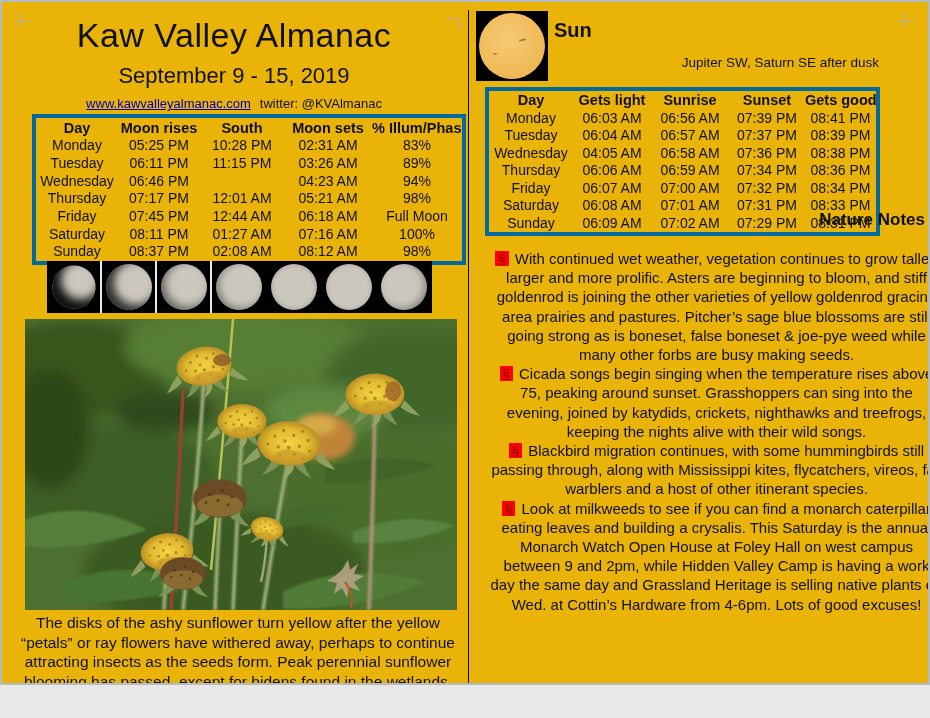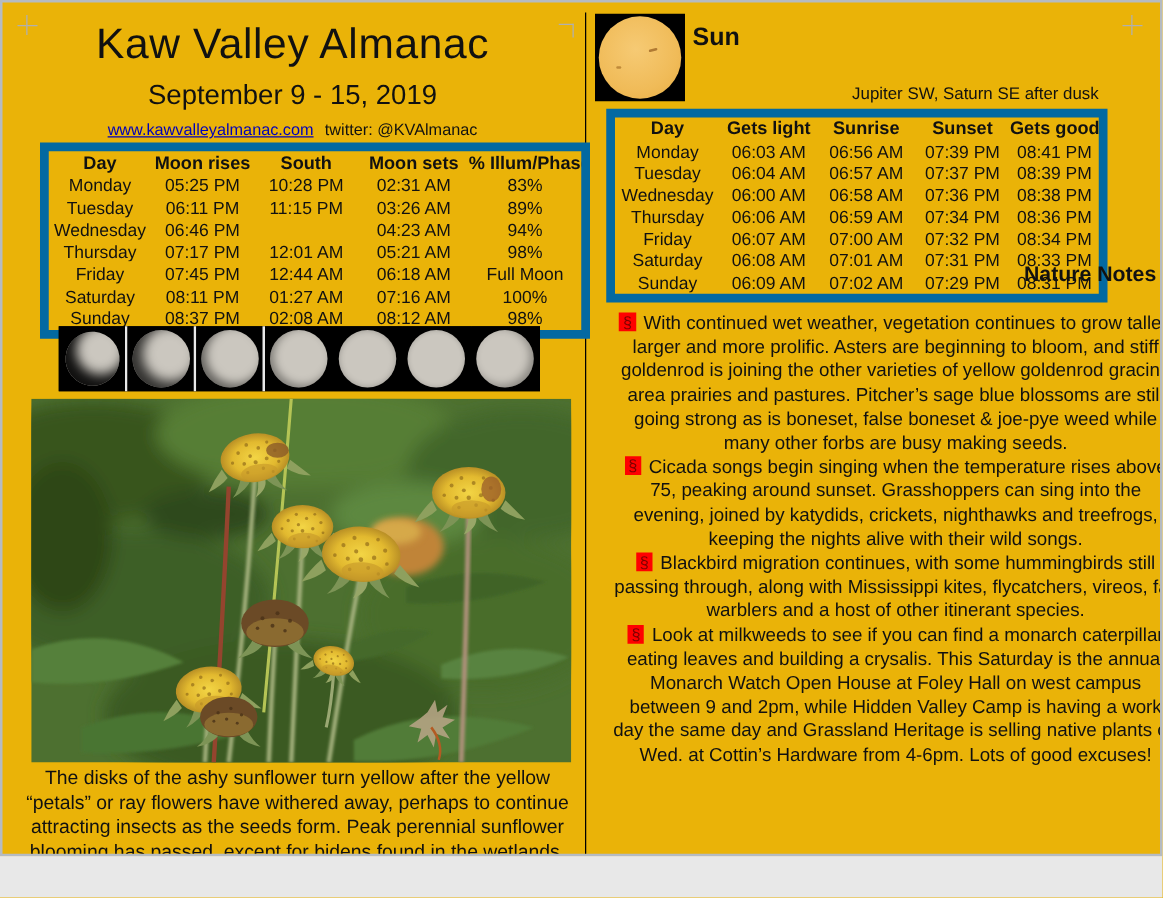--- a/index.html
+++ b/index.html
@@ -9,21 +9,21 @@
   
   .mark{position:absolute;background:#b0b0b0;}
   
   .divider{position:absolute;left:466px;top:8px;width:1px;height:704px;background:#000;}
   
   .title{left:0;top:14px;width:464px;text-align:center;font-size:34px;font-weight:400;letter-spacing:.5px;}
   .date{left:0;top:61px;width:464px;text-align:center;font-size:22px;}
   .linkline{left:0;top:94px;width:464px;text-align:center;font-size:13px;}
   .linkline a{color:#0000bb;text-decoration:underline;}
   .linkline .tw{margin-left:9px;color:#111;}
-  .dtable{display:grid;border:7px solid #0369a1;align-content:space-evenly;font-size:14px;}
+  .dtable{display:grid;border:4px solid #0369a1;align-content:space-evenly;font-size:14px;}
   .moon-table{left:30px;top:112px;width:426px;height:143px;grid-template-columns:82px 82px 84px 88px 1fr;}
   .sun-table{left:483px;top:85px;width:387px;height:141px;grid-template-columns:84px 78px 78px 76px 1fr;}
   .cell{text-align:center;line-height:16px;white-space:nowrap;overflow:hidden;}
   .head{font-weight:bold;font-size:14.5px;}
   
   .moon-strip{left:45px;top:259px;height:52px;display:flex;background:#000;}
   .moon-cell{width:55px;height:52px;background:#000;position:relative;box-sizing:border-box;}
   .moon-cell:nth-child(1),.moon-cell:nth-child(2),.moon-cell:nth-child(3){border-right:2px solid #e9e9e9;}
   .moon{position:absolute;left:4px;top:3px;width:46px;height:46px;border-radius:50%;
     background-color:#cbc7bf;
@@ -45,21 +45,21 @@
   
   .photo{left:23px;top:317px;width:432px;height:291px;}
   .caption{left:10px;top:611px;width:452px;text-align:center;font-size:15.5px;line-height:19.5px;}
   
   .sun-box{left:474px;top:9px;width:72px;height:70px;background:#000;}
   .sun-disc{position:absolute;left:3px;top:2px;width:66px;height:66px;border-radius:50%;
     background:radial-gradient(circle at 45% 40%, #f6ca74 0%, #f0bb58 62%, #e7ac42 100%);}
   .sun-disc::after{content:"";position:absolute;left:40px;top:26px;width:7px;height:2px;background:#b07a33;border-radius:2px;transform:rotate(-15deg);}
   .sun-disc::before{content:"";position:absolute;left:14px;top:40px;width:4px;height:2px;background:#c08a3a;border-radius:2px;}
   .sun-title{left:552px;top:17px;font-size:20px;font-weight:bold;text-align:right;}
-  .planets{left:472px;top:65px;width:405px;text-align:right;font-size:13.5px;}
+  .planets{left:472px;top:53px;width:405px;text-align:right;font-size:13.5px;}
   .notes-heading{left:467px;top:208px;width:456px;text-align:right;font-size:17px;font-weight:bold;}
   .notes-body{left:488px;top:247px;width:453px;text-align:center;font-size:15px;line-height:19.2px;}
   .notes-body p{margin:0;}
   .pilcrow{display:inline-block;background:#ff0000;color:#7d0000;font-size:13px;line-height:15px;
     padding:0 3px;margin-right:2px;vertical-align:1px;}
 </style>
 </head>
 <body>
 
 <div class="page">
@@ -277,21 +277,21 @@
       <div class="cell">06:03 AM</div>
       <div class="cell">06:56 AM</div>
       <div class="cell">07:39 PM</div>
       <div class="cell">08:41 PM</div>
       <div class="cell">Tuesday</div>
       <div class="cell">06:04 AM</div>
       <div class="cell">06:57 AM</div>
       <div class="cell">07:37 PM</div>
       <div class="cell">08:39 PM</div>
       <div class="cell">Wednesday</div>
-      <div class="cell">06:00 AM</div>
+      <div class="cell">04:05 AM</div>
       <div class="cell">06:58 AM</div>
       <div class="cell">07:36 PM</div>
       <div class="cell">08:38 PM</div>
       <div class="cell">Thursday</div>
       <div class="cell">06:06 AM</div>
       <div class="cell">06:59 AM</div>
       <div class="cell">07:34 PM</div>
       <div class="cell">08:36 PM</div>
       <div class="cell">Friday</div>
       <div class="cell">06:07 AM</div>

